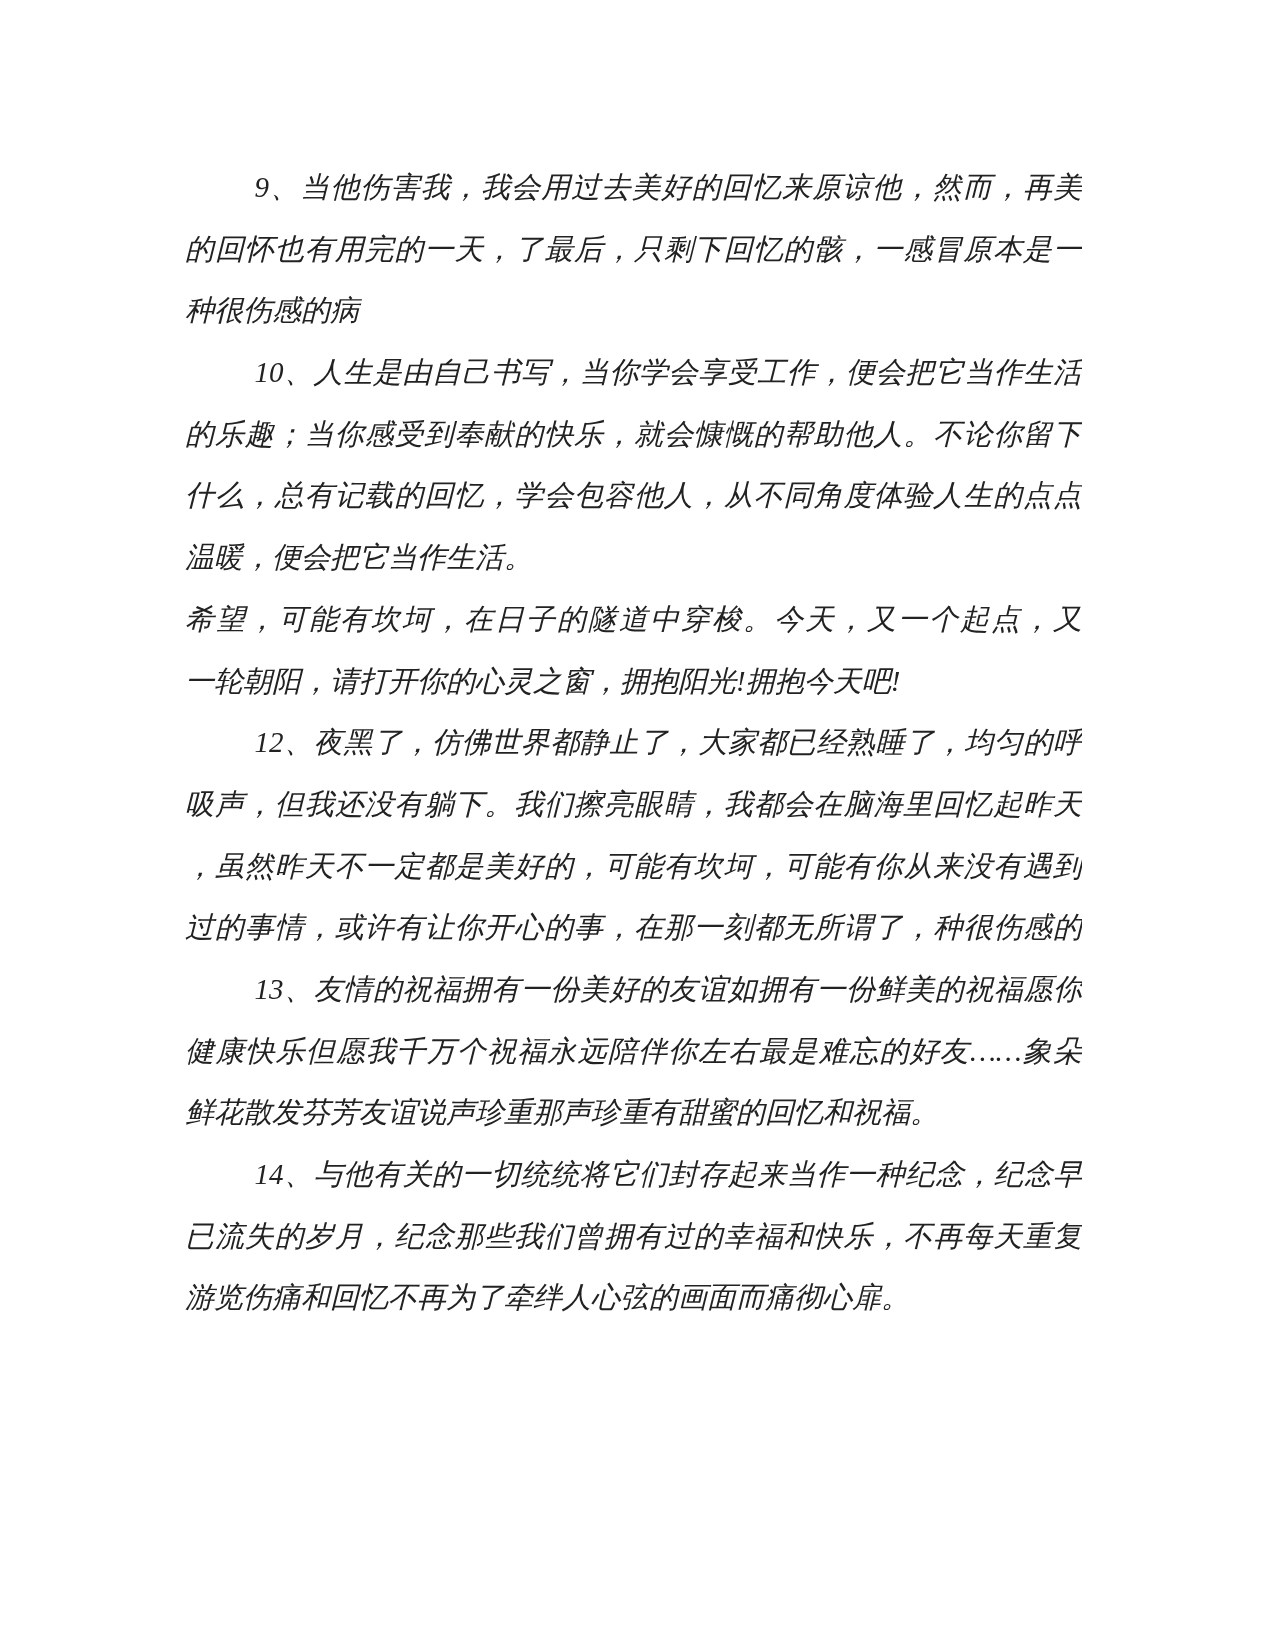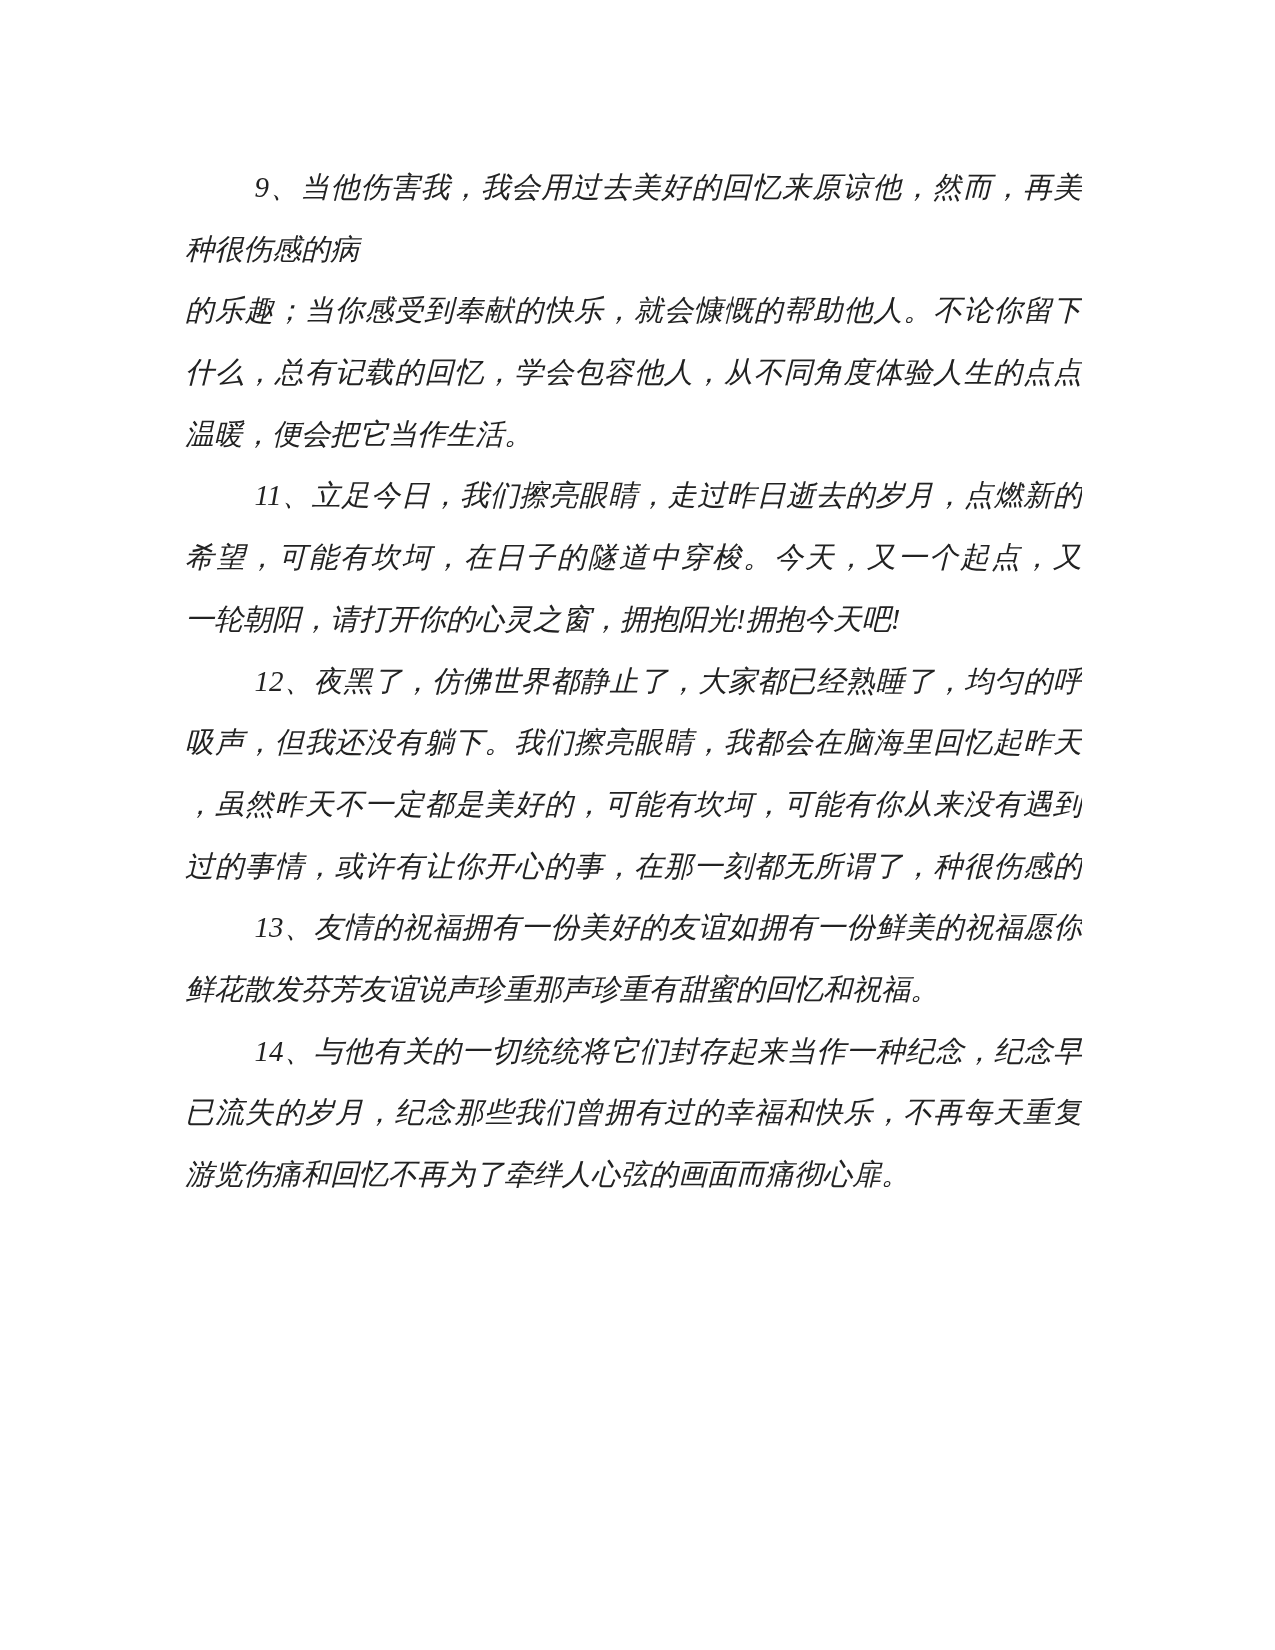--- a/index.html
+++ b/index.html
@@ -51,44 +51,46 @@
   }
 </style>
 </head>
 <body>
 
 <div class="page">
   <div class="content">
 
     <div class="para">
       <div class="line full first">9、当他伤害我，我会用过去美好的回忆来原谅他，然而，再美</div>
+      <div class="line full">的回怀也有用完的一天，了最后，只剩下回忆的骸，一感冒原本是一</div>
       <div class="line last">种很伤感的病</div>
     </div>
 
     <div class="para">
+      <div class="line full first">10、人生是由自己书写，当你学会享受工作，便会把它当作生活</div>
       <div class="line full">的乐趣；当你感受到奉献的快乐，就会慷慨的帮助他人。不论你留下</div>
       <div class="line full">什么，总有记载的回忆，学会包容他人，从不同角度体验人生的点点</div>
       <div class="line last">温暖，便会把它当作生活。</div>
     </div>
 
     <div class="para">
-      <div class="line full first">11、立足今日，我们擦亮眼睛，走过昨日逝去的岁月，点燃新的</div>
       <div class="line full">希望，可能有坎坷，在日子的隧道中穿梭。今天，又一个起点，又</div>
       <div class="line last">一轮朝阳，请打开你的心灵之窗，拥抱阳光!拥抱今天吧!</div>
     </div>
 
     <div class="para">
       <div class="line full first">12、夜黑了，仿佛世界都静止了，大家都已经熟睡了，均匀的呼</div>
       <div class="line full">吸声，但我还没有躺下。我们擦亮眼睛，我都会在脑海里回忆起昨天</div>
       <div class="line full">，虽然昨天不一定都是美好的，可能有坎坷，可能有你从来没有遇到</div>
       <div class="line full">过的事情，或许有让你开心的事，在那一刻都无所谓了，种很伤感的病</div>
     </div>
 
     <div class="para">
       <div class="line full first">13、友情的祝福拥有一份美好的友谊如拥有一份鲜美的祝福愿你</div>
+      <div class="line full">健康快乐但愿我千万个祝福永远陪伴你左右最是难忘的好友……象朵</div>
       <div class="line last">鲜花散发芬芳友谊说声珍重那声珍重有甜蜜的回忆和祝福。</div>
     </div>
 
     <div class="para">
       <div class="line full first">14、与他有关的一切统统将它们封存起来当作一种纪念，纪念早</div>
       <div class="line full">已流失的岁月，纪念那些我们曾拥有过的幸福和快乐，不再每天重复</div>
       <div class="line last">游览伤痛和回忆不再为了牵绊人心弦的画面而痛彻心扉。</div>
     </div>
 
   </div>

